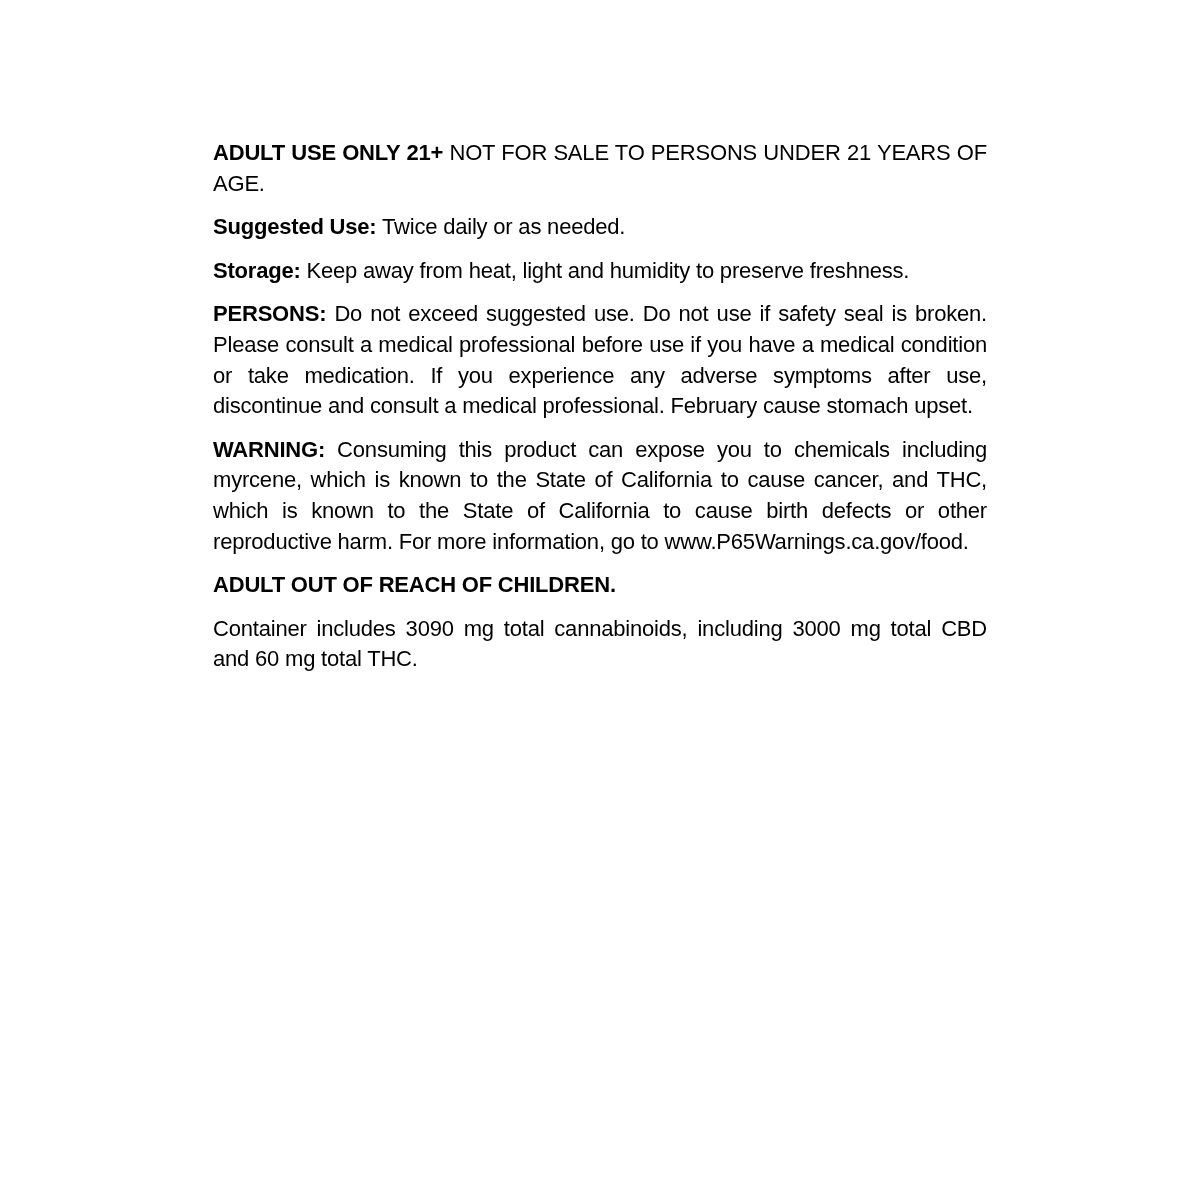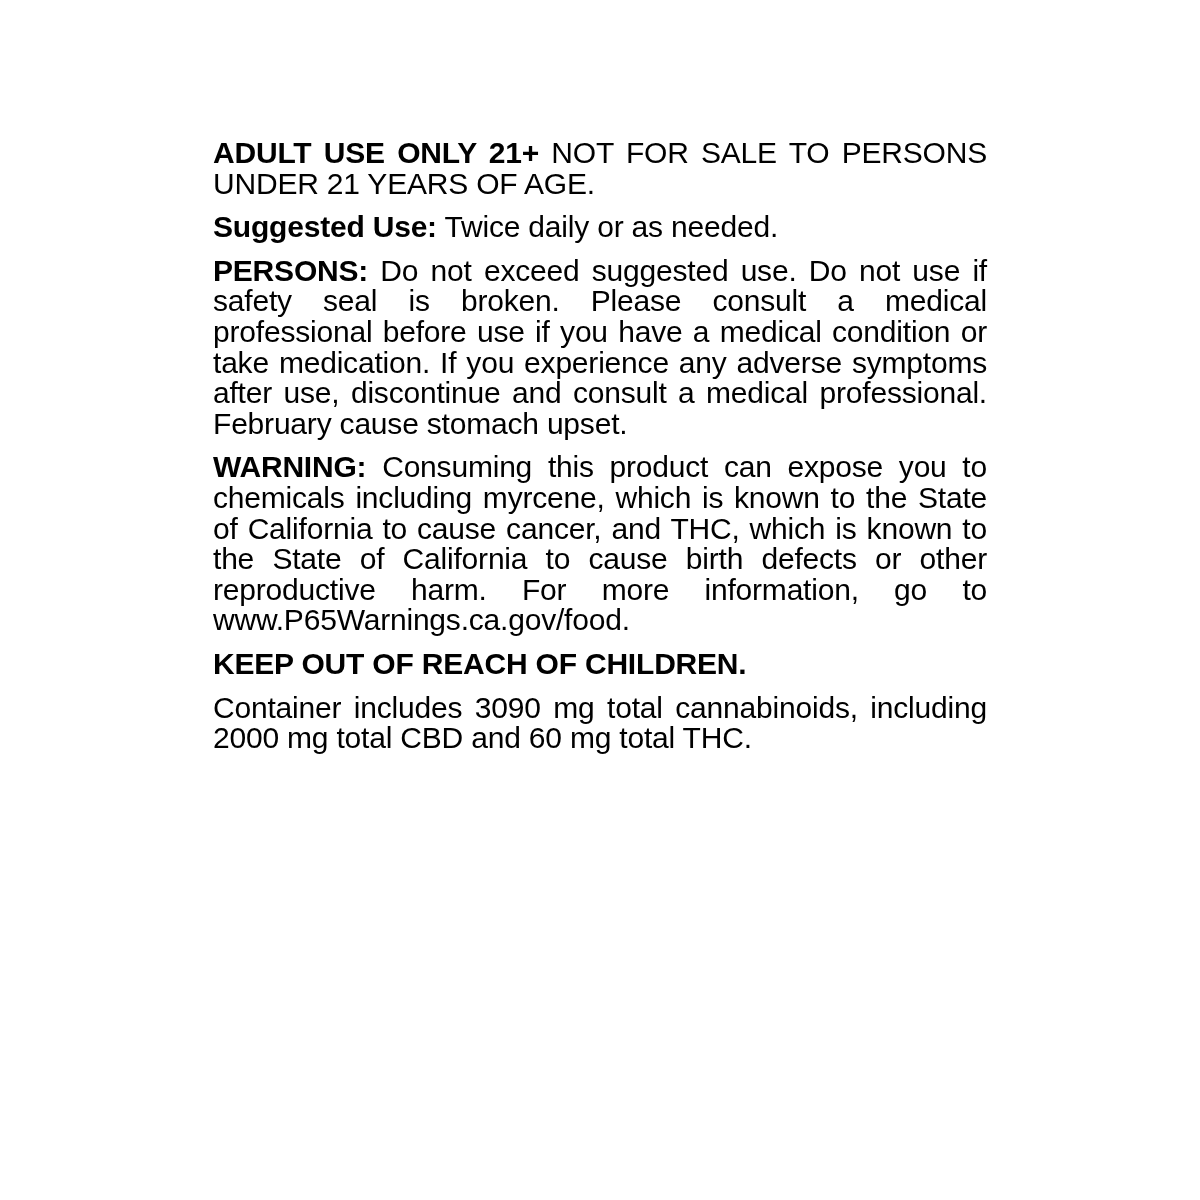--- a/index.html
+++ b/index.html
@@ -14,21 +14,21 @@
     font-family: "Liberation Sans", sans-serif;
     color: #000000;
   }
   .label-text {
     position: absolute;
     left: 213px;
     top: 138px;
     width: 774px;
   }
   .para {
-    font-size: 30px;
+    font-size: 22px;
     line-height: 30.6px;
     letter-spacing: -0.2px;
     margin: 0 0 13px 0;
     text-align: justify;
   }
   .para b {
     font-weight: bold;
   }
 </style>
 </head>
@@ -37,33 +37,36 @@
 <div class="label-text">
 
   <p class="para">
     <b>ADULT USE ONLY 21+</b><span> NOT FOR SALE TO PERSONS UNDER 21 YEARS OF AGE.</span>
   </p>
 
   <p class="para">
     <b>Suggested Use:</b><span> Twice daily or as needed.</span>
   </p>
 
+  <p class="para">
+    <b>Storage:</b><span> Keep away from heat, light and humidity to preserve freshness.</span>
+  </p>
 
   <p class="para">
     <b>PERSONS:</b><span> Do not exceed suggested use. Do not use if safety seal is broken. Please consult a medical professional before use if you have a medical condition or take medication. If you experience any adverse symptoms after use, discontinue and consult a medical professional. February cause stomach upset.</span>
   </p>
 
 
   <p class="para">
     <b>WARNING:</b><span> Consuming this product can expose you to chemicals including myrcene, which is known to the State of California to cause cancer, and THC, which is known to the State of California to cause birth defects or other reproductive harm. For more information, go to www.P65Warnings.ca.gov/food.</span>
   </p>
 
 
   <p class="para">
-    <b>KEEP OUT OF REACH OF CHILDREN.</b><span></span>
+    <b>ADULT OUT OF REACH OF CHILDREN.</b><span></span>
   </p>
 
 
   <p class="para">
-    <b></b><span>Container includes 3090 mg total cannabinoids, including 2000 mg total CBD and 60 mg total THC.</span>
+    <b></b><span>Container includes 3090 mg total cannabinoids, including 3000 mg total CBD and 60 mg total THC.</span>
   </p>
 
 </div>
 
 </body></html>

